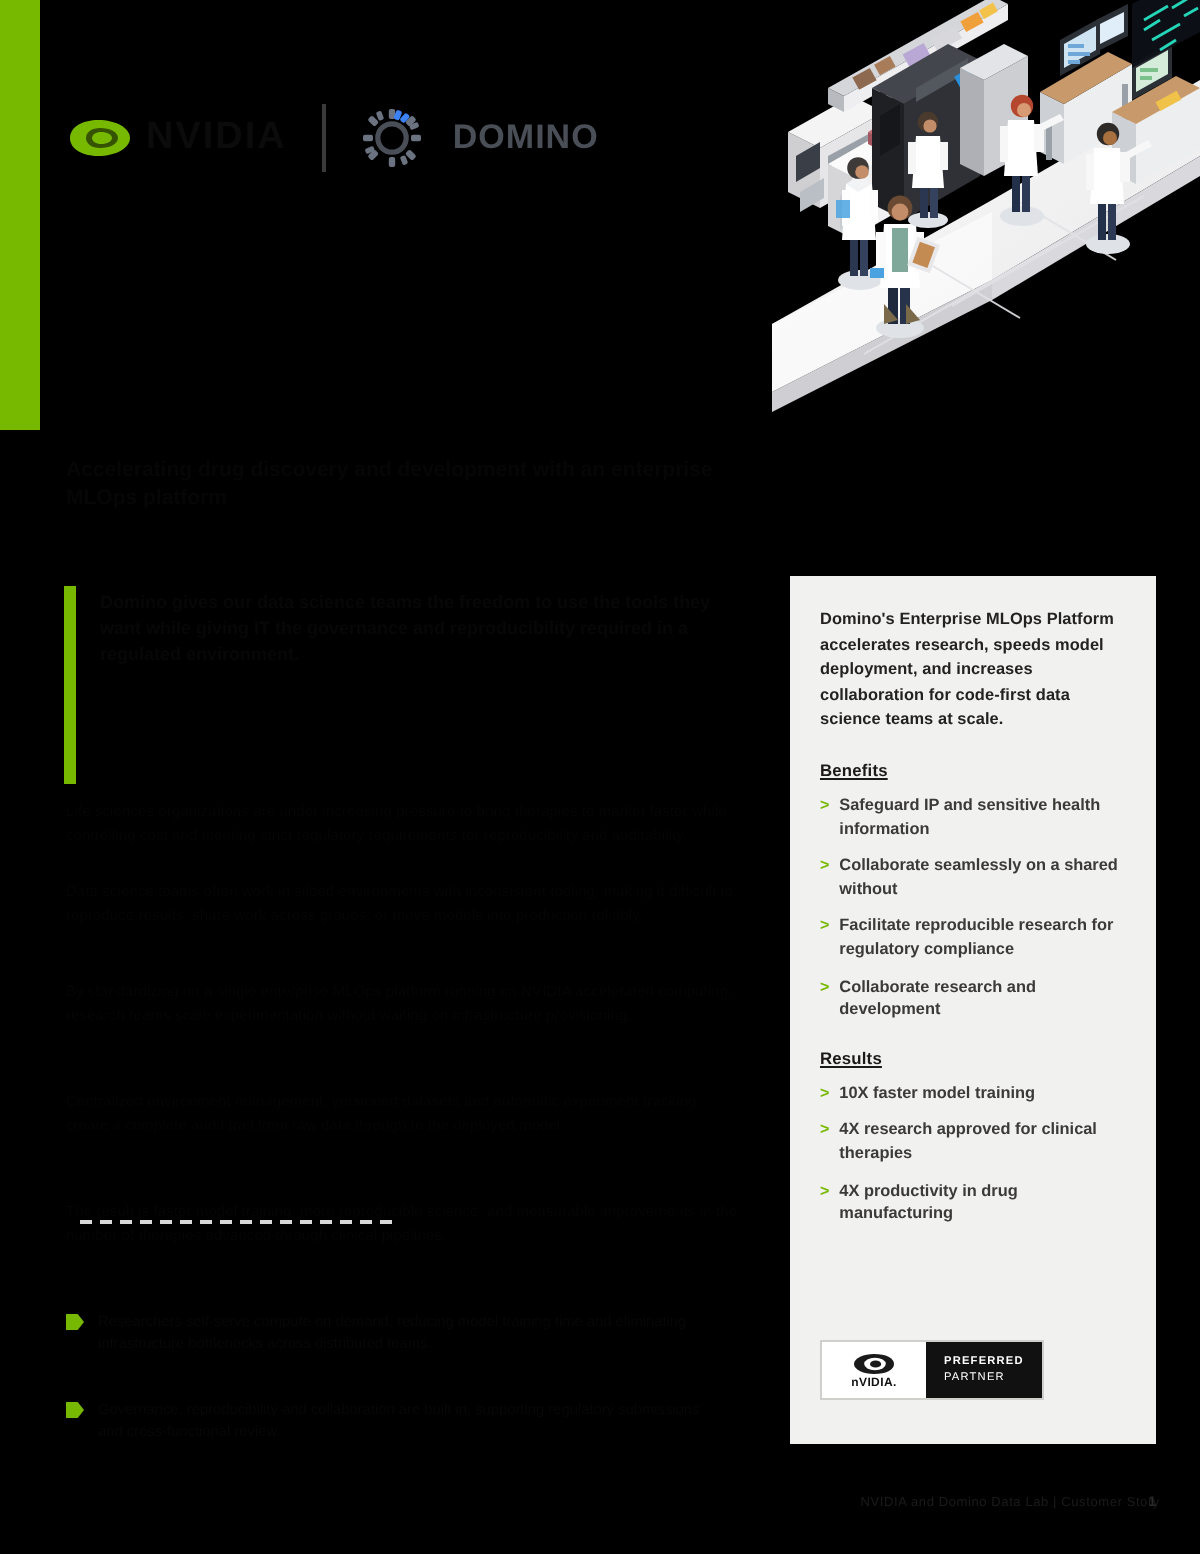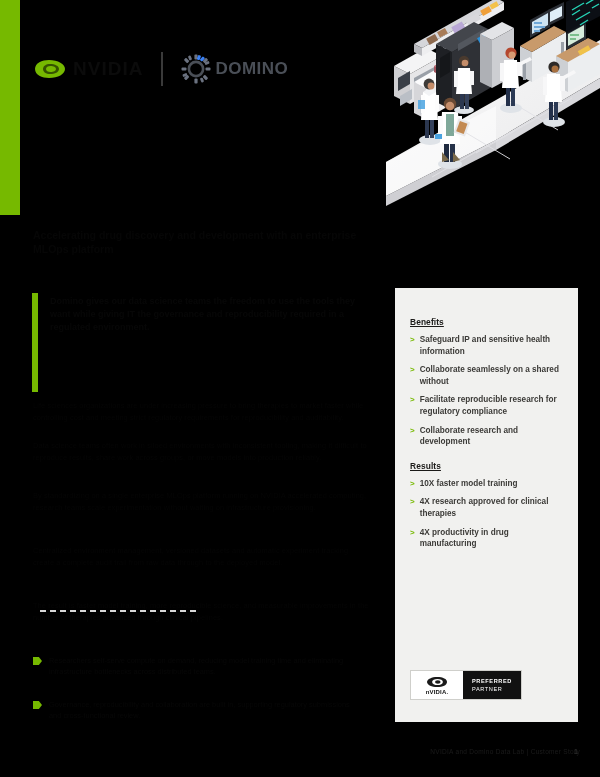--- a/index.html
+++ b/index.html
@@ -13,21 +13,21 @@
   
   .edge-bar { position:absolute; left:0; top:0; width:20px; height:215px; background:#76b900; }
 
   
   .header { position:absolute; left:33px; top:48px; height:42px; display:flex; align-items:center; }
   .nvidia-lockup { display:flex; align-items:center; gap:6px; }
   .nv-eye { width:34px; height:22px; position:relative; }
   .nv-eye svg { display:block; }
   .nv-word { font-size:19px; font-weight:700; letter-spacing:1px; color:#0b0b0b; font-family:"Liberation Sans", sans-serif; }
   .hdr-divider { width:2px; height:34px; background:#3a3a3a; margin:0 18px; }
-  .domino-lockup { display:flex; align-items:center; gap:4px; }
+  .domino-lockup { display:flex; align-items:center; gap:15px; }
   .domino-mark { width:30px; height:30px; position:relative; }
   .domino-word { font-size:17px; font-weight:700; letter-spacing:0.5px; color:#4a4f57; }
 
   
   .illo { position:absolute; left:380px; top:0; width:220px; height:218px; overflow:hidden; }
   .illo svg { display:block; }
   .dark-text { color:#050505; font-size:7.4px; line-height:11.5px; letter-spacing:.1px; }
 
   .hero-head { position:absolute; left:33px; top:228px; width:330px;
                color:#060606; font-size:10.5px; font-weight:700; line-height:14px; }
@@ -326,20 +326,21 @@
     <span class="gb-mark"></span>
     <span class="gb-text">Governance, reproducibility and collaboration are built in, supporting regulatory submissions and cross-functional review.</span>
   </div>
 </div>
 
 <div class="footer">NVIDIA and Domino Data Lab | Customer Story</div>
 <div class="page-num">1</div>
 
 <div class="panel">
 
+  <div class="panel-intro">Domino's Enterprise MLOps Platform accelerates research, speeds model deployment, and increases collaboration for code-first data science teams at scale.</div>
 
   <div class="panel-h">Benefits</div>
 
   <div>
     <div class="p-item">
       <span class="p-chev">&gt;</span>
       <span class="p-txt">Safeguard IP and sensitive health information</span>
     </div>
     <div class="p-item">
       <span class="p-chev">&gt;</span>

